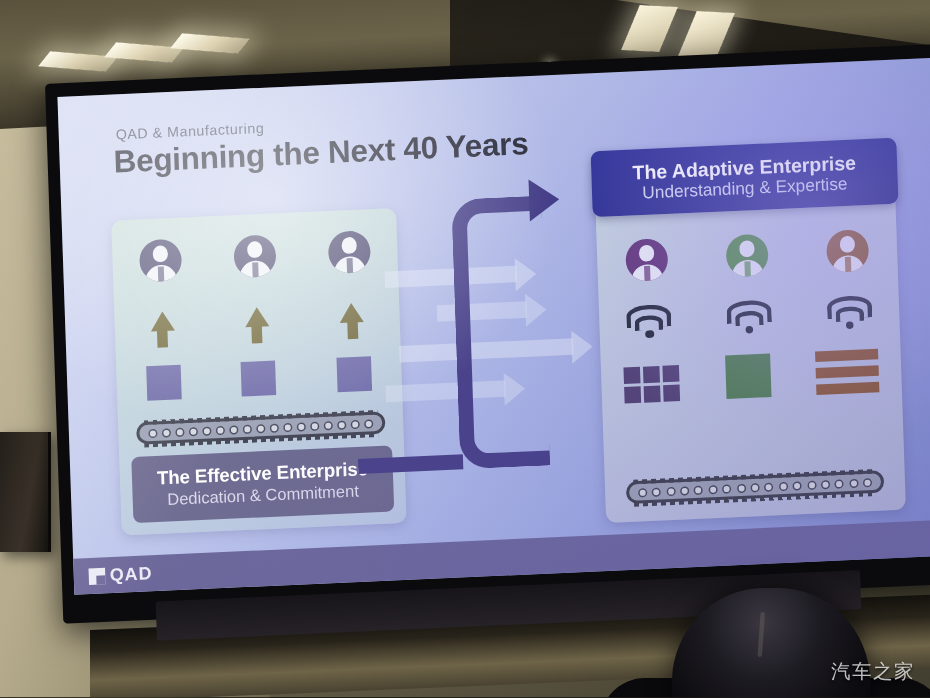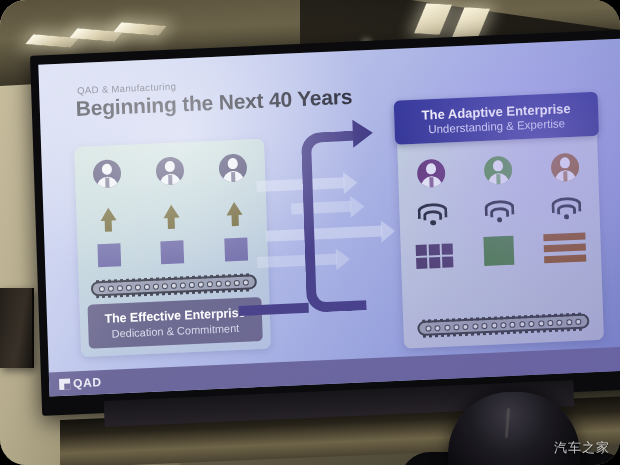--- a/index.html
+++ b/index.html
@@ -1,20 +1,20 @@
 <!DOCTYPE html>
 <html><head>
 <meta charset="utf-8">
 <style>
   html,body{margin:0;padding:0;background:#000;}
   body{width:620px;height:465px;overflow:hidden;
        font-family:"Liberation Sans",sans-serif;}
 
   #scene{position:relative;width:620px;height:465px;overflow:hidden;
-         background:#6b6247;border-radius:26px;}
+         background:#6b6247;}
 
   
   .wall{position:absolute;inset:0;
         background:
           linear-gradient(160deg,#9d9270 0%,#8c8367 24%,#7a7259 52%,#5d5742 78%,#413d2f 100%);}
   .wall-left{position:absolute;left:0;top:0;width:180px;height:465px;
         background:linear-gradient(105deg,#cdc3a3 0%,#b9af90 38%,#9c9375 70%,#6f684f 100%);
         opacity:.95;}
   .ceiling{position:absolute;left:0;top:0;width:620px;height:86px;
         background:linear-gradient(180deg,#5a523c 0%,#6b6349 45%,#3c3729 100%);

